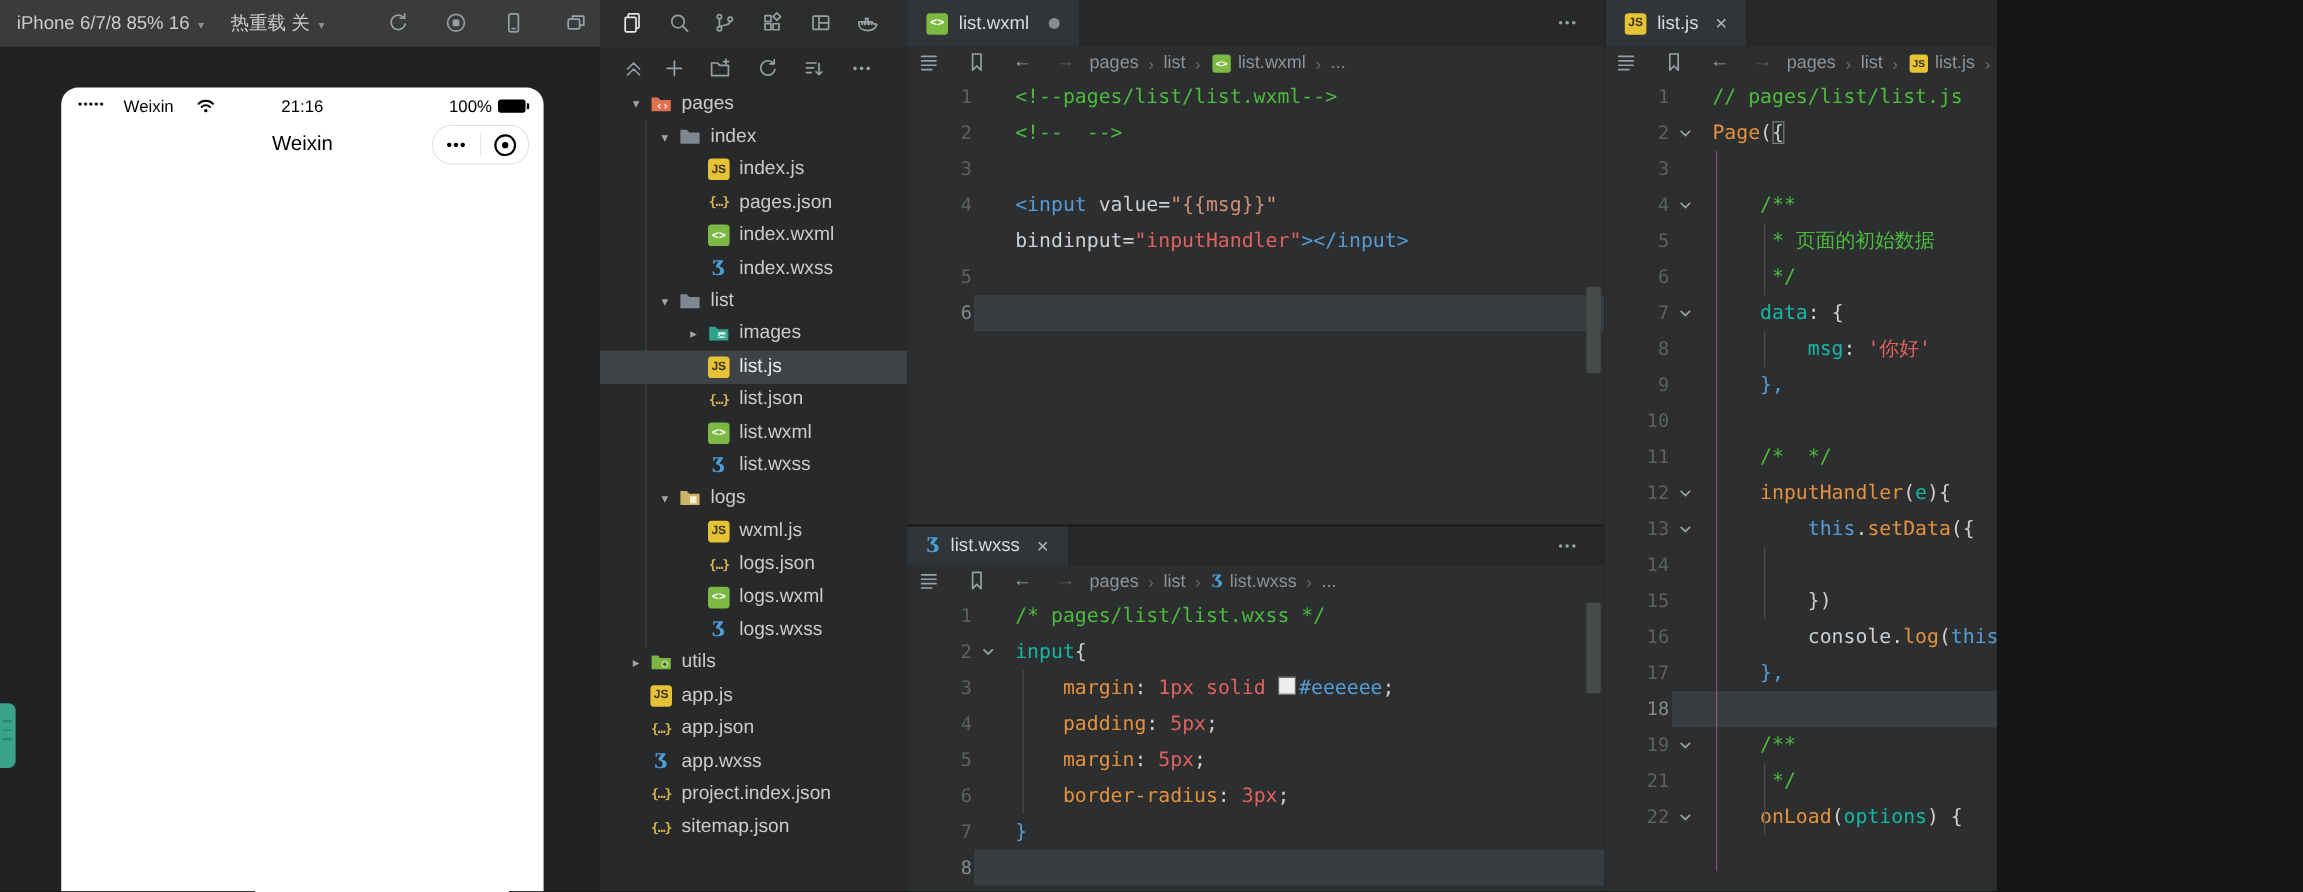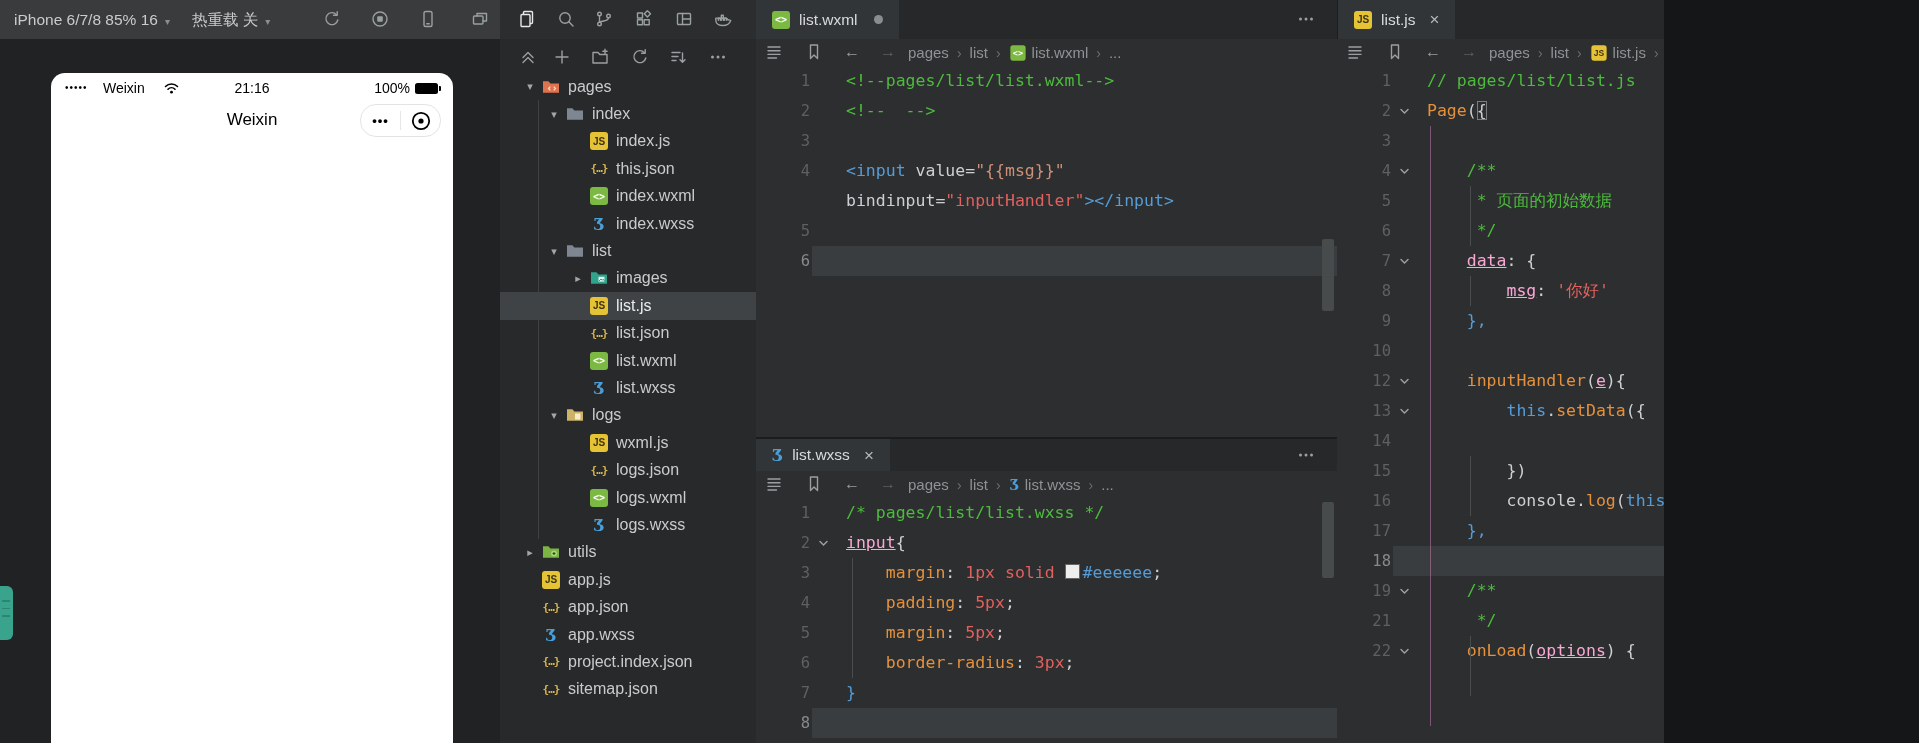--- a/index.html
+++ b/index.html
@@ -50,21 +50,21 @@
   .crumb .fi{margin-right:5px;}
   .crumb-sep{color:#6b6f70;margin:0 8px;font-size:14px;}
   
   .code{position:absolute;left:0;width:100%;overflow:hidden;}
   .code-line{display:flex;height:30px;line-height:30px;font-family:"DejaVu Sans Mono",monospace;font-size:16.5px;white-space:pre;}
   .ln{width:54px;text-align:right;color:#5d6162;flex:none;font-size:15.5px;}
   .fold{width:26px;flex:none;display:flex;align-items:center;justify-content:center;}
   .lb{padding-left:10px;flex:1;}
   .cur{background:linear-gradient(to right,transparent 56px,#3a3d3f 56px);}
   .cur .ln{color:#868a8b;}
-  .tk-cm{color:#4dbb3c;} .tk-kw{color:#569cd6;} .tk-id{color:#f9a8d4;text-decoration:underline;} .tk-fn{color:#e5913c;}
+  .tk-cm{color:#4dbb3c;} .tk-kw{color:#569cd6;} .tk-id{color:#14b8a6;} .tk-fn{color:#e5913c;}
   .tk-st{color:#e0615e;} .tk-at{color:#ce9178;} .tk-pl{color:#cdd0d2;}
   .tk-match{outline:1px solid #7a7d7e;outline-offset:-1px;}
   .swatch{display:inline-block;width:13px;height:13px;background:#eeeeee;border:1px solid #666;vertical-align:-1px;margin-right:3px;}
   .guide{position:absolute;width:1px;}
   .g-mauve{background:rgba(196,118,173,.55);}
   .g-gray{background:#4a4d4e;}
   .thumb{position:absolute;background:#474b4c;border-radius:2px;}
   .divider-h{position:absolute;left:0;width:100%;height:2px;background:#1b1c1d;}
   
   #phone{position:absolute;left:51px;top:34px;width:402px;height:670px;background:#fff;border-radius:14px 14px 0 0;}
@@ -306,21 +306,21 @@
           <span class="ticon">
             <span class="fi fi-js">JS</span>
           </span>
           <span>index.js</span>
         </div>
         <div class="trow" style="padding-left: 70px;">
           <span class="arrow"></span>
           <span class="ticon">
             <span class="fi fi-json">{…}</span>
           </span>
-          <span>this.json</span>
+          <span>pages.json</span>
         </div>
         <div class="trow" style="padding-left: 70px;">
           <span class="arrow"></span>
           <span class="ticon">
             <span class="fi fi-wxml">&lt;&gt;</span>
           </span>
           <span>index.wxml</span>
         </div>
         <div class="trow" style="padding-left: 70px;">
           <span class="arrow"></span>
@@ -614,20 +614,21 @@
               <path d="M3 4.5l3.5 3.5L10 4.5"></path>
             </svg></span><span class="lb"><span class="tk-pl">    </span><span class="tk-cm">/**</span></span></div>
         <div class="code-line"><span class="ln">5</span><span class="fold"></span><span class="lb"><span class="tk-pl">    </span><span class="tk-cm"> * 页面的初始数据</span></span></div>
         <div class="code-line"><span class="ln">6</span><span class="fold"></span><span class="lb"><span class="tk-pl">    </span><span class="tk-cm"> */</span></span></div>
         <div class="code-line"><span class="ln">7</span><span class="fold"><svg width="13" height="13" viewBox="0 0 13 13" fill="none" stroke="#9aa0a1" stroke-width="1.5" stroke-linecap="round">
               <path d="M3 4.5l3.5 3.5L10 4.5"></path>
             </svg></span><span class="lb"><span class="tk-pl">    </span><span class="tk-id">data</span><span class="tk-pl">: {</span></span></div>
         <div class="code-line"><span class="ln">8</span><span class="fold"></span><span class="lb"><span class="tk-pl">        </span><span class="tk-id">msg</span><span class="tk-pl">: </span><span class="tk-st">'你好'</span></span></div>
         <div class="code-line"><span class="ln">9</span><span class="fold"></span><span class="lb"><span class="tk-pl">    </span><span class="tk-kw">},</span></span></div>
         <div class="code-line"><span class="ln">10</span><span class="fold"></span><span class="lb"></span></div>
+        <div class="code-line"><span class="ln">11</span><span class="fold"></span><span class="lb"><span class="tk-pl">    </span><span class="tk-cm">/*  */</span></span></div>
         <div class="code-line"><span class="ln">12</span><span class="fold"><svg width="13" height="13" viewBox="0 0 13 13" fill="none" stroke="#9aa0a1" stroke-width="1.5" stroke-linecap="round">
               <path d="M3 4.5l3.5 3.5L10 4.5"></path>
             </svg></span><span class="lb"><span class="tk-pl">    </span><span class="tk-fn">inputHandler</span><span class="tk-pl">(</span><span class="tk-id">e</span><span class="tk-pl">){</span></span></div>
         <div class="code-line"><span class="ln">13</span><span class="fold"><svg width="13" height="13" viewBox="0 0 13 13" fill="none" stroke="#9aa0a1" stroke-width="1.5" stroke-linecap="round">
               <path d="M3 4.5l3.5 3.5L10 4.5"></path>
             </svg></span><span class="lb"><span class="tk-pl">        </span><span class="tk-kw">this</span><span class="tk-pl">.</span><span class="tk-fn">setData</span><span class="tk-pl">({</span></span></div>
         <div class="code-line"><span class="ln">14</span><span class="fold"></span></div>
         <div class="code-line"><span class="ln">15</span><span class="fold"></span><span class="lb"><span class="tk-pl">        </span><span class="tk-pl">})</span></span></div>
         <div class="code-line"><span class="ln">16</span><span class="fold"></span><span class="lb"><span class="tk-pl">        </span><span class="tk-pl">console</span><span class="tk-pl">.</span><span class="tk-fn">log</span><span class="tk-pl">(</span><span class="tk-kw">this</span><span class="tk-pl">.</span><span class="tk-id">data</span><span class="tk-pl">.</span><span class="tk-id">msg</span><span class="tk-pl">);</span></span></div>
         <div class="code-line"><span class="ln">17</span><span class="fold"></span><span class="lb"><span class="tk-pl">    </span><span class="tk-kw">},</span></span></div>

